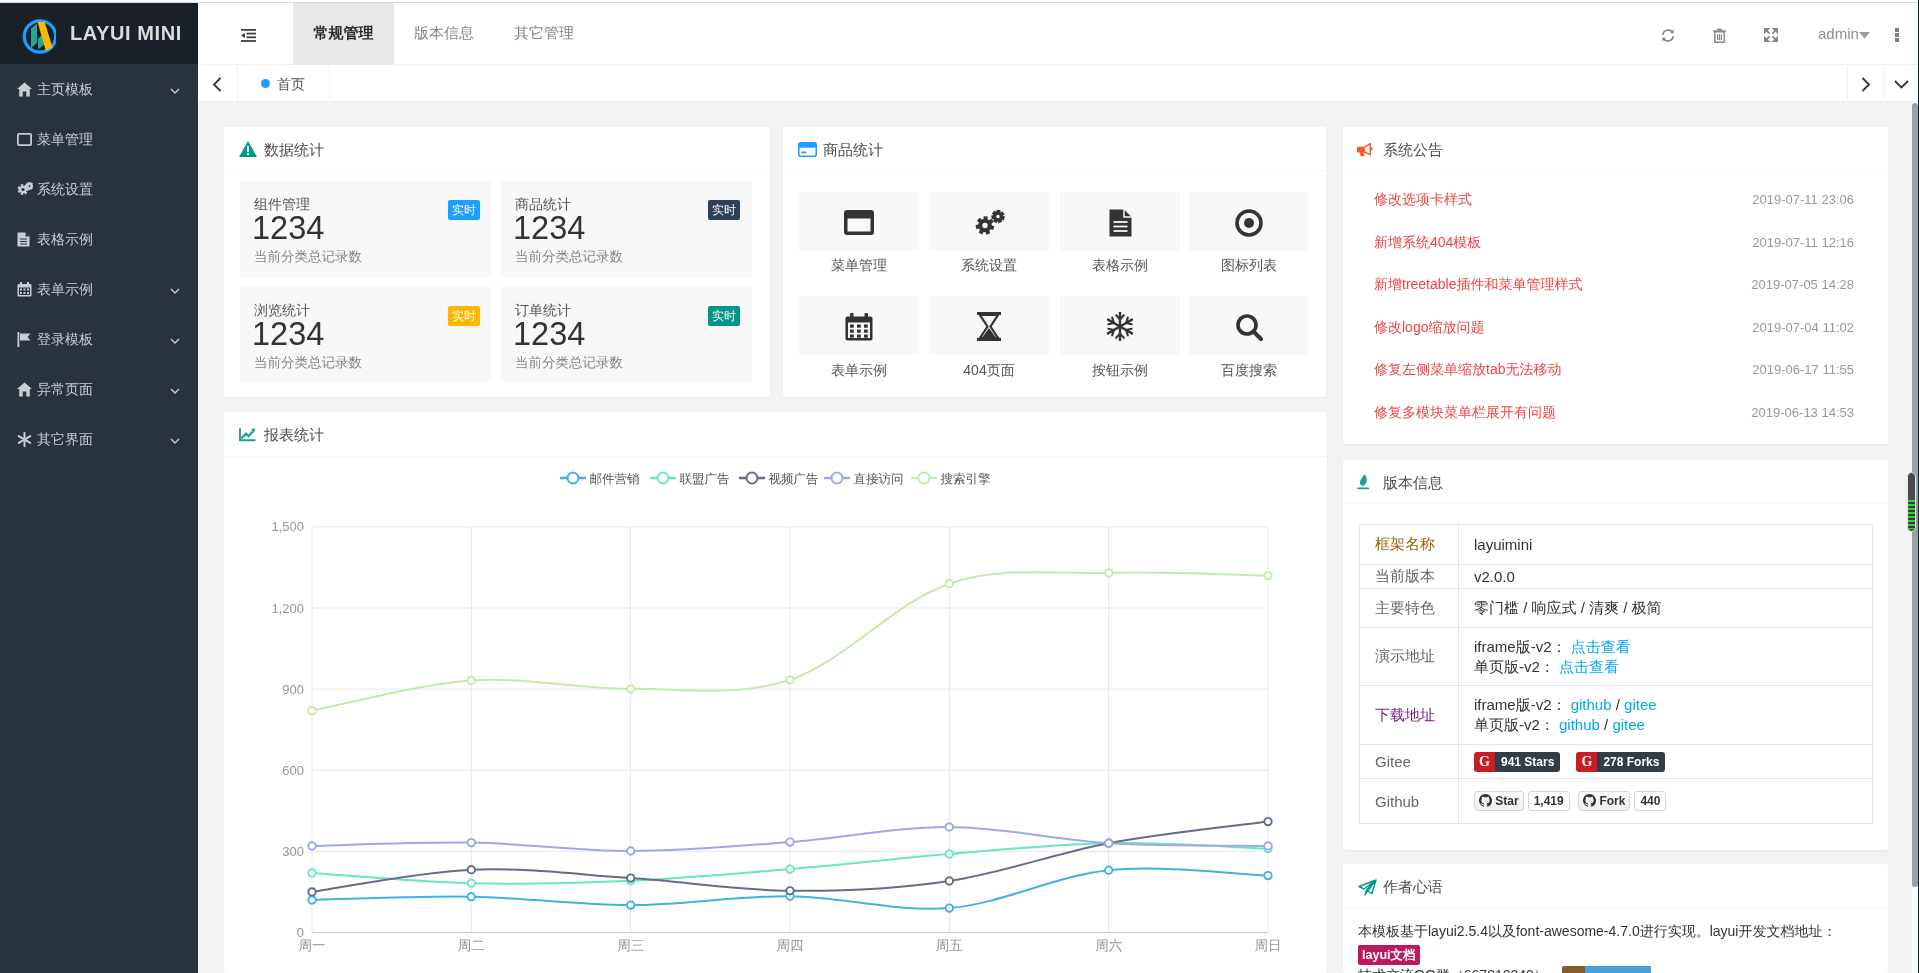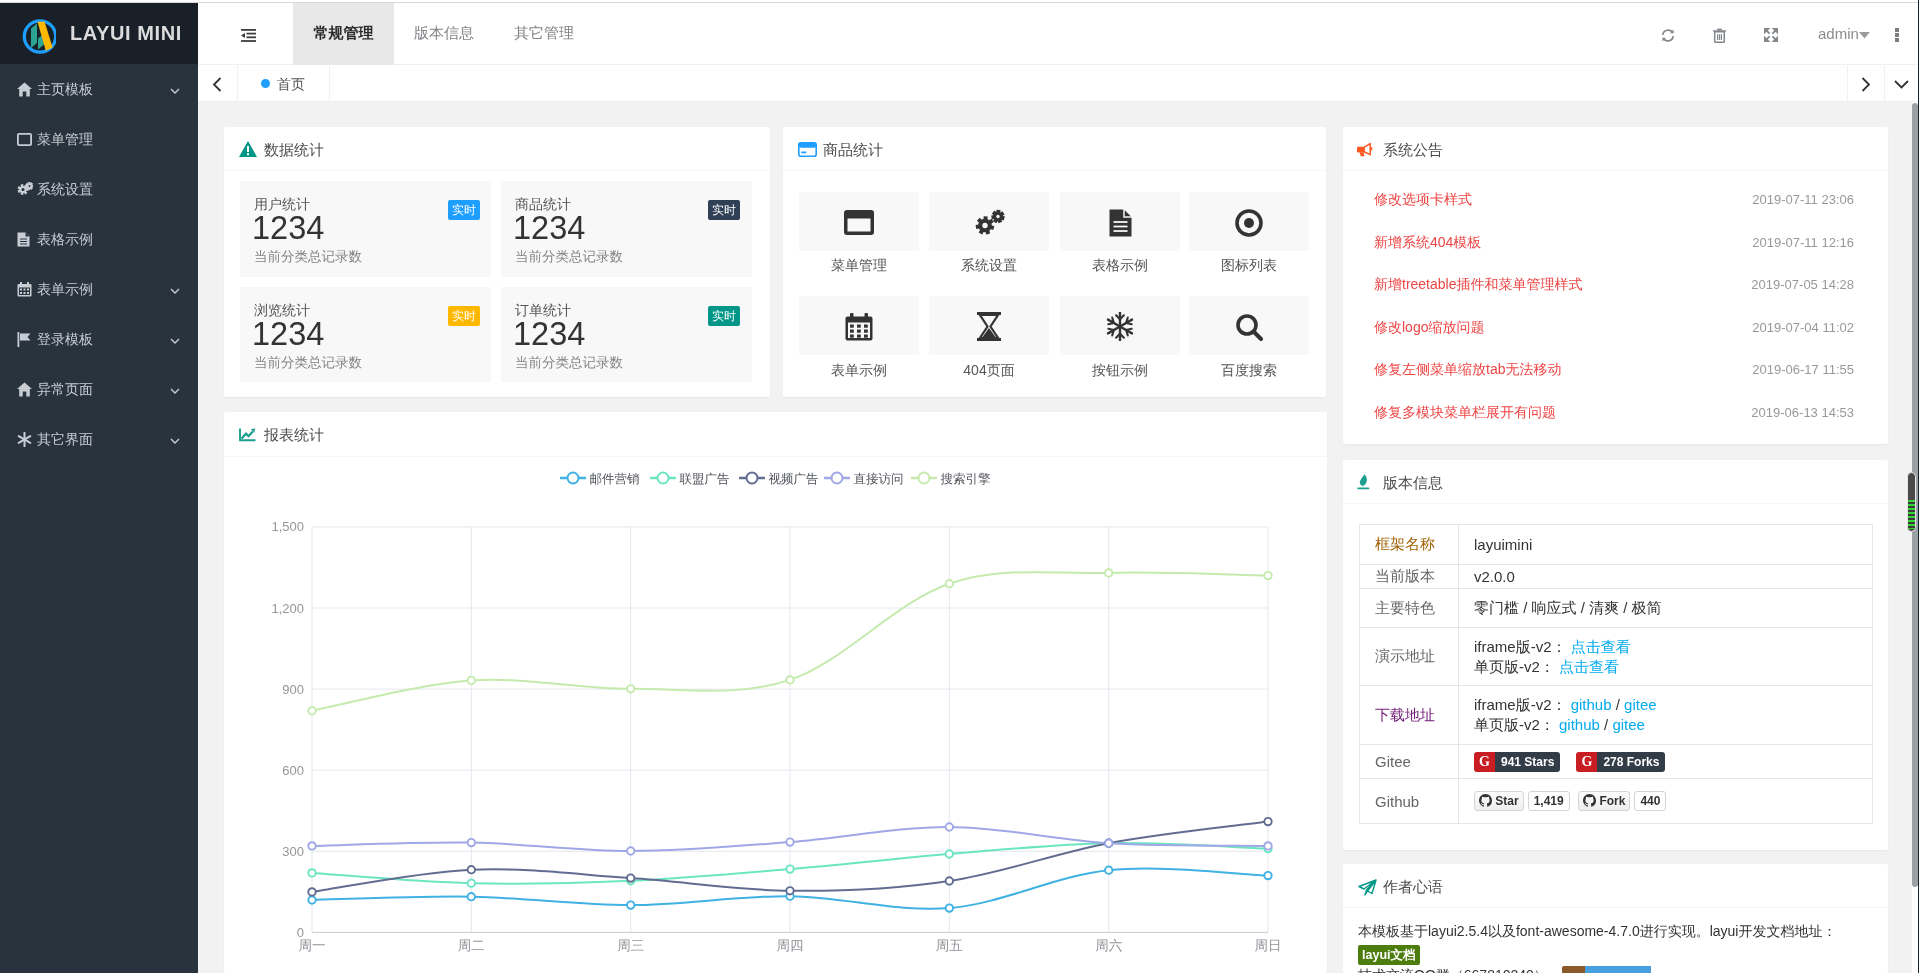--- a/index.html
+++ b/index.html
@@ -209,21 +209,21 @@
 <div class="card" style="left:224px;top:127px;width:546px;height:270px"></div>
 <svg class="abs" style="left:239px;top:141px" width="18" height="16" viewBox="0 0 18 16">
   <path d="M9 0 L18 16 H0 Z" fill="#009688"></path>
   <rect x="8" y="5" width="2" height="6" fill="#fff"></rect>
     <rect x="8" y="12.2" width="2" height="2" fill="#fff"></rect>
 </svg>
 <div class="card-t" style="left:264px;top:141px">数据统计</div>
 <div class="abs" style="left:224px;top:170px;width:546px;height:1px;background:#f6f6f6"></div>
 
 <div class="statbox" style="left:240px;top:181px;height:96px">
-  <div class="t1">用户统计</div>
+  <div class="t1">组件管理</div>
     <div class="badge" style="right:11px;background:#1E9FFF">实时</div>
   <div class="num">1234</div>
     <div class="t2">当前分类总记录数</div>
 </div>
 <div class="statbox" style="left:501px;top:181px;height:96px">
   <div class="t1">商品统计</div>
     <div class="badge" style="right:12px;background:#2F4056">实时</div>
   <div class="num">1234</div>
     <div class="t2">当前分类总记录数</div>
 </div>
@@ -513,21 +513,21 @@
 </tbody>
   </table>
 
 <div class="card" style="left:1343px;top:864px;width:545px;height:109px"></div>
 <svg class="abs" style="left:1358px;top:879px" width="19" height="17" viewBox="0 0 19 17">
   <path d="M18 1 L1 7.5 L6 10 Z M18 1 L8.5 11 L7 16 L9.5 12 M18 1 L9.5 12 L14 14.5 Z" fill="none" stroke="#009688" stroke-width="1.4" stroke-linejoin="round"></path>
 </svg>
 <div class="card-t" style="left:1383px;top:878px">作者心语</div>
 <div class="abs" style="left:1343px;top:907px;width:545px;height:1px;background:#f6f6f6"></div>
 <div class="abs" style="left:1358px;top:921px;width:520px;font-size:14px;color:#333;line-height:21px">本模板基于layui2.5.4以及font-awesome-4.7.0进行实现。layui开发文档地址：</div>
-<div class="abs" style="left:1358px;top:945px;height:20px;line-height:20px;padding:0 4px;background:#4d7c0f;border-radius:2px;color:#fff;font-size:12.5px;font-weight:bold">layui文档</div>
+<div class="abs" style="left:1358px;top:945px;height:20px;line-height:20px;padding:0 4px;background:#be185d;border-radius:2px;color:#fff;font-size:12.5px;font-weight:bold">layui文档</div>
 <div class="abs" style="left:1358px;top:967px;font-size:14px;color:#333">技术交流QQ群（667810240）：</div>
 <div class="abs" style="left:1562px;top:966px;width:23px;height:7px;background:#8a5a2a;border-radius:2px 0 0 0"></div>
 <div class="abs" style="left:1585px;top:966px;width:66px;height:7px;background:#46a0e0"></div>
 
 <div class="abs" style="left:0;top:0;width:1919px;height:2.2px;background:#fff"></div>
 <div class="abs" style="left:0;top:2.2px;width:1919px;height:1px;background:#d9d9d9"></div>
 
 <div class="abs" style="left:1912px;top:102px;width:6px;height:871px;background:#fff"></div>
 <div class="abs" style="left:1911.5px;top:103px;width:6px;height:784px;background:#9ba0a5;border-radius:3px"></div>
 <div class="abs" style="left:1917.5px;top:0;width:1.5px;height:973px;background:#13262e"></div>

